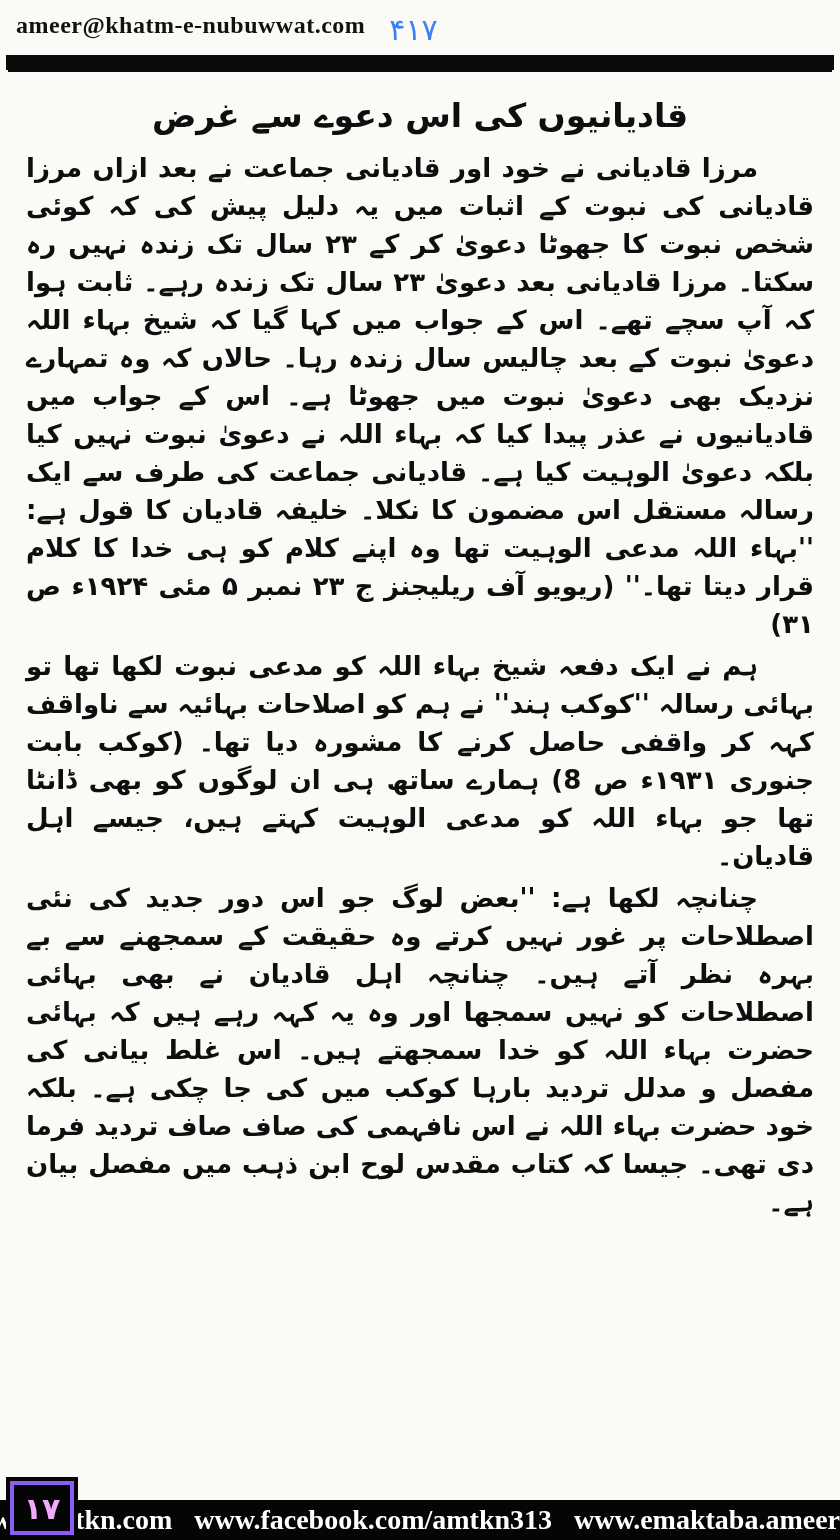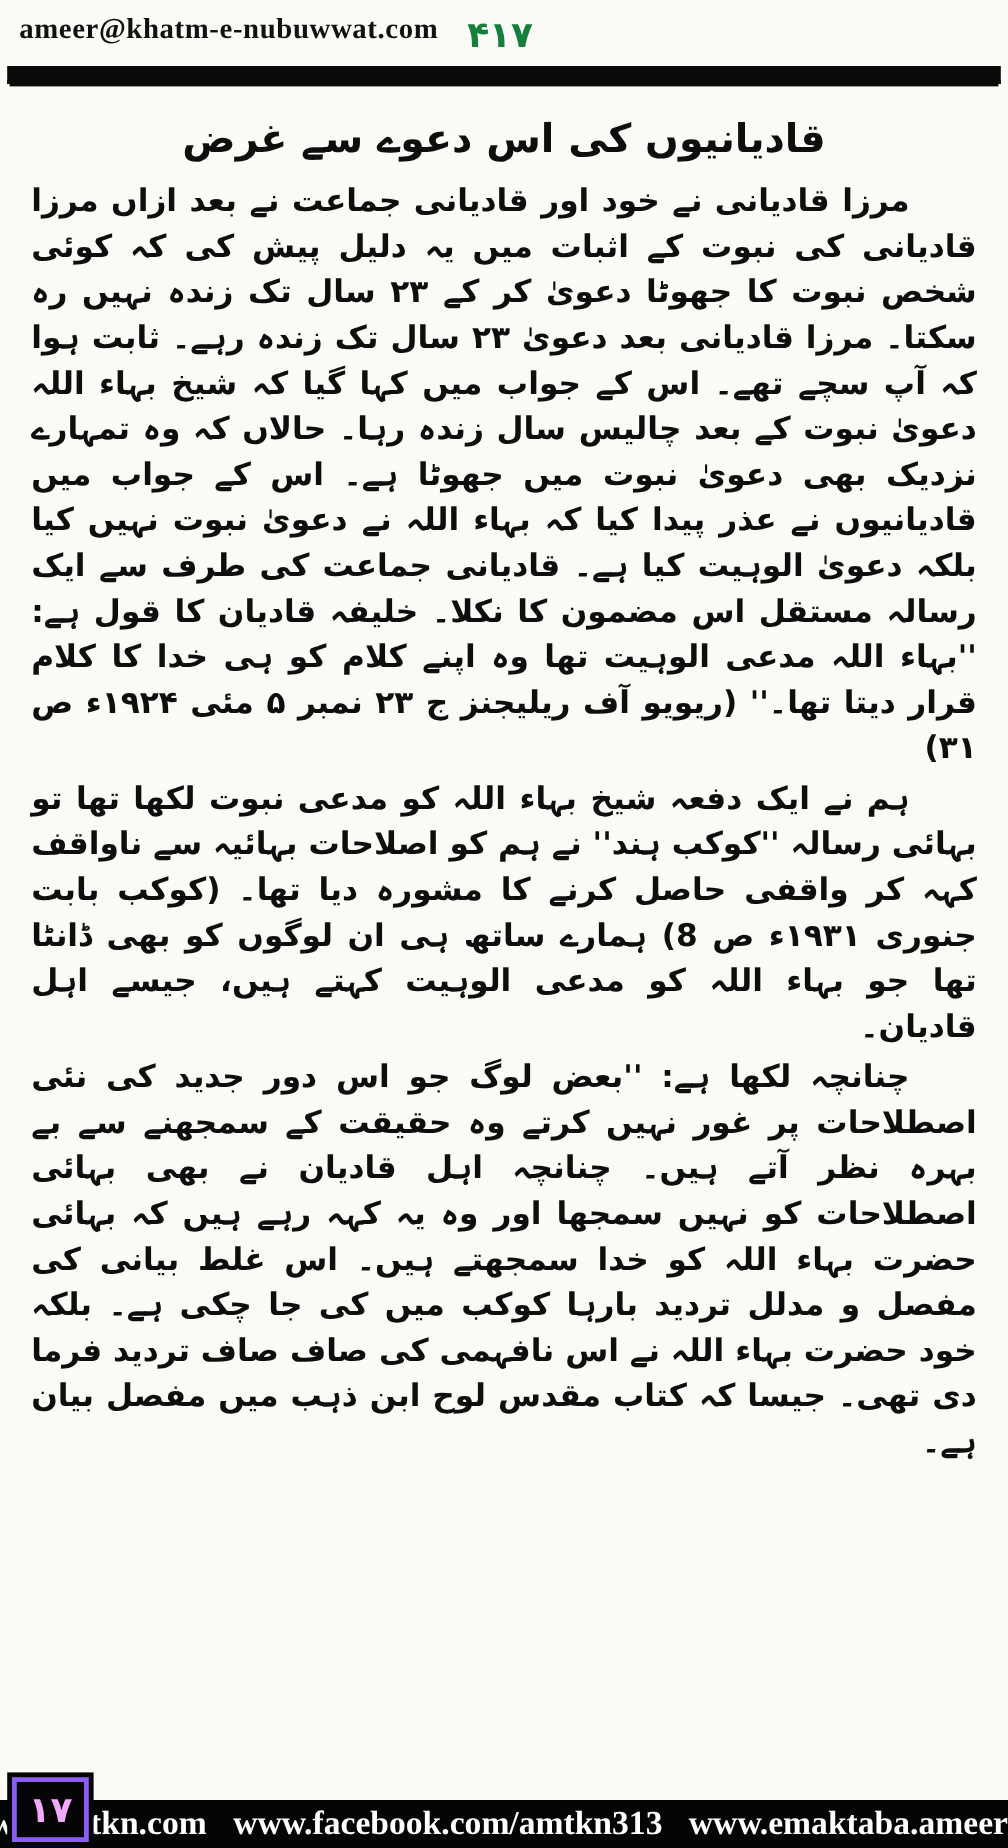--- a/index.html
+++ b/index.html
@@ -15,21 +15,21 @@
   .header{
     display:flex;align-items:flex-start;justify-content:space-between;
     padding:12px 16px 6px 16px;
   }
   .header-email{
     font-family:"Liberation Serif",serif;
     font-weight:bold;font-size:24px;color:#111;letter-spacing:.5px;
     direction:ltr;
   }
   .header-pagenum{
-    font-size:30px;font-weight:bold;color:#15803d;
+    font-size:30px;font-weight:normal;color:#3b82f6;
     margin-left:10px;margin-right:auto;padding-left:14px;
   }
   .header-booktitle{
     direction:rtl;font-size:21px;font-weight:bold;color:#111;
     white-space:nowrap;
   }
   .header-rule{
     height:12px;background:#0b0b0b;margin:2px 6px 0 6px;
     border-bottom:3px solid #0b0b0b;box-shadow:0 4px 0 -2px #0b0b0b;
   }

